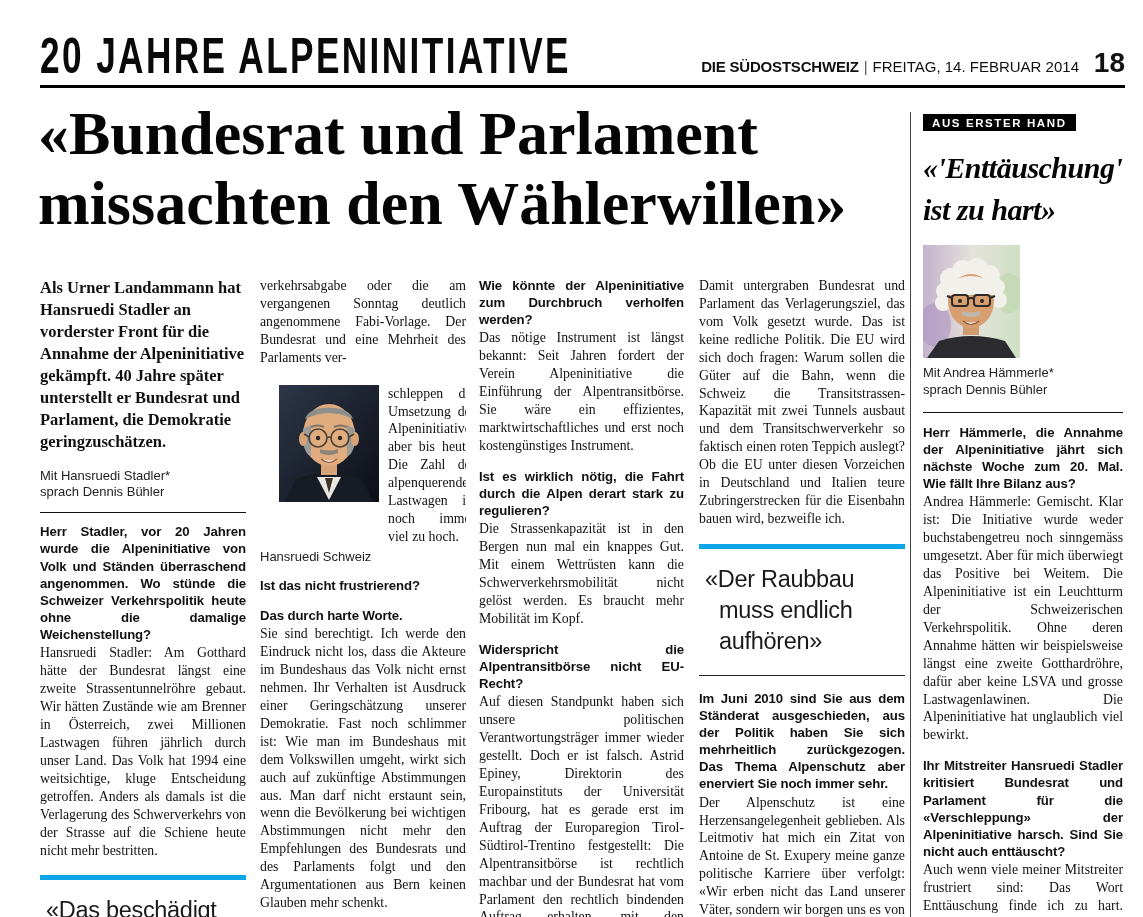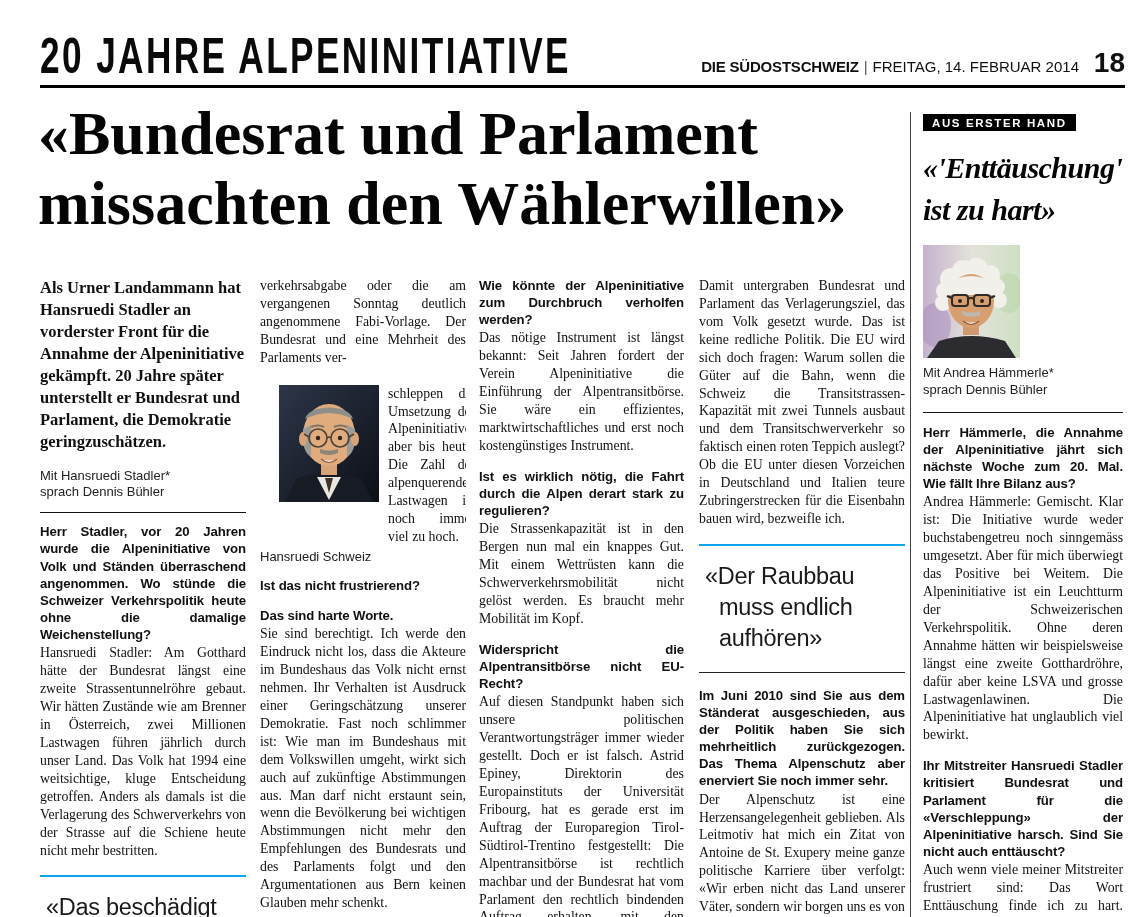--- a/index.html
+++ b/index.html
@@ -46,21 +46,21 @@
   .q {
     font-weight:bold; font-size:13.2px; line-height:1.3; text-align:justify;
     margin:13px 0 1px; letter-spacing:-0.1px;
   }
   .q.first { margin-top:0; }
   .a {
     font-family:"Liberation Serif", serif; font-size:13.8px; line-height:1.3;
     text-align:justify; margin:0;
   }
   .pullquote {
-    border-top:2px solid #0ea5e9; border-bottom:1px solid #222;
+    border-top:5px solid #0ea5e9; border-bottom:1px solid #222;
     margin:16px 0 14px; padding:15px 0 17px 20px; text-indent:-14px;
     font-size:23.5px; line-height:1.33; color:#1a1a1a; letter-spacing:-0.3px;
   }
 
   
   .photo-row { display:flex; gap:9px; margin-top:18px;padding-left:19px; }
   .photo-box { flex:none; width:100px; height:117px; overflow:hidden; background:#10141c; }
   .photo-side { flex:1; }
   .caption { font-size:13px; color:#222; margin:3px 0 0; }
 
@@ -89,21 +89,21 @@
   </div>
   <div class="page-number">18</div>
   <div class="top-rule"></div>
 
   <h1 class="headline" style="margin:0;">
     <span>«Bundesrat und Parlament</span><br>
     <span>missachten den Wählerwillen»</span>
   </h1>
 
   <div class="col" id="col1">
-    <p class="lede">Als Urner Landammann hat Hansruedi Stadler an vorderster Front für die Annahme der Alpeninitiative gekämpft. 20 Jahre später unterstellt er Bundesrat und Parlament, die Demokratie geringzuschätzen.</p>
+    <p class="lede">Als Urner Landammann hat Hansruedi Stadler an vorderster Front für die Annahme der Alpeninitiative gekämpft. 40 Jahre später unterstellt er Bundesrat und Parlament, die Demokratie geringzuschätzen.</p>
     <p class="byline pre">Mit Hansruedi Stadler*
 sprach Dennis Bühler</p>
     <hr class="byline-rule">
     <p class="q first">Herr Stadler, vor 20 Jahren wurde die Alpeninitiative von Volk und Ständen überraschend angenommen. Wo stünde die Schweizer Verkehrspolitik heute ohne die damalige Weichenstellung?</p>
     <p class="a">Hansruedi Stadler: Am Gotthard hätte der Bundesrat längst eine zweite Strassentunnelröhre gebaut. Wir hätten Zustände wie am Brenner in Österreich, zwei Millionen Lastwagen führen jährlich durch unser Land. Das Volk hat 1994 eine weitsichtige, kluge Entscheidung getroffen. Anders als damals ist die Verlagerung des Schwerverkehrs von der Strasse auf die Schiene heute nicht mehr bestritten.</p>
     <div class="pullquote pre">«Das beschädigt
 die Demokratie»</div>
 
   </div>
 
@@ -142,21 +142,21 @@
           <path d="M55 42 Q61 39 68 42" stroke="#7d7468" stroke-width="2" fill="none"></path>
           <path d="M41 68 Q50 72 59 68 L59 64 Q50 67 41 64 Z" fill="#8d857a"></path>
           <path d="M42 74 Q50 80 58 74 Q50 77 42 74 Z" fill="#f2efe9"></path>
           <path d="M42 74 Q50 81 58 74" stroke="#8a5a42" stroke-width="1.2" fill="none"></path>
         </svg>
       </div>
       <p class="a photo-side">schleppen die Umsetzung der Alpeninitiative aber bis heute. Die Zahl der alpenquerenden Lastwagen ist noch immer viel zu hoch.</p>
     </div>
     <p class="caption">Hansruedi Schweiz</p>
     <p class="q">Ist das nicht frustrierend?</p>
-    <p class="q">Das sind harte Worte.</p>
+    <p class="q">Das durch harte Worte.</p>
     <p class="a">Sie sind berechtigt. Ich werde den Eindruck nicht los, dass die Akteure im Bundeshaus das Volk nicht ernst nehmen. Ihr Verhalten ist Ausdruck einer Geringschätzung unserer Demokratie. Fast noch schlimmer ist: Wie man im Bundeshaus mit dem Volkswillen umgeht, wirkt sich auch auf zukünftige Abstimmungen aus. Man darf nicht erstaunt sein, wenn die Bevölkerung bei wichtigen Abstimmungen nicht mehr den Empfehlungen des Bundesrats und des Parlaments folgt und den Argumentationen aus Bern keinen Glauben mehr schenkt.</p>
 
   </div>
 
   <div class="col" id="col3">
     <p class="q first">Wie könnte der Alpeninitiative zum Durchbruch verholfen werden?</p>
     <p class="a">Das nötige Instrument ist längst bekannt: Seit Jahren fordert der Verein Alpeninitiative die Einführung der Alpentransitbörse. Sie wäre ein effizientes, marktwirtschaftliches und erst noch kostengünstiges Instrument.</p>
     <p class="q">Ist es wirklich nötig, die Fahrt durch die Alpen derart stark zu regulieren?</p>
     <p class="a">Die Strassenkapazität ist in den Bergen nun mal ein knappes Gut. Mit einem Wettrüsten kann die Schwerverkehrsmobilität nicht gelöst werden. Es braucht mehr Mobilität im Kopf.</p>
     <p class="q">Widerspricht die Alpentransitbörse nicht EU-Recht?</p>

